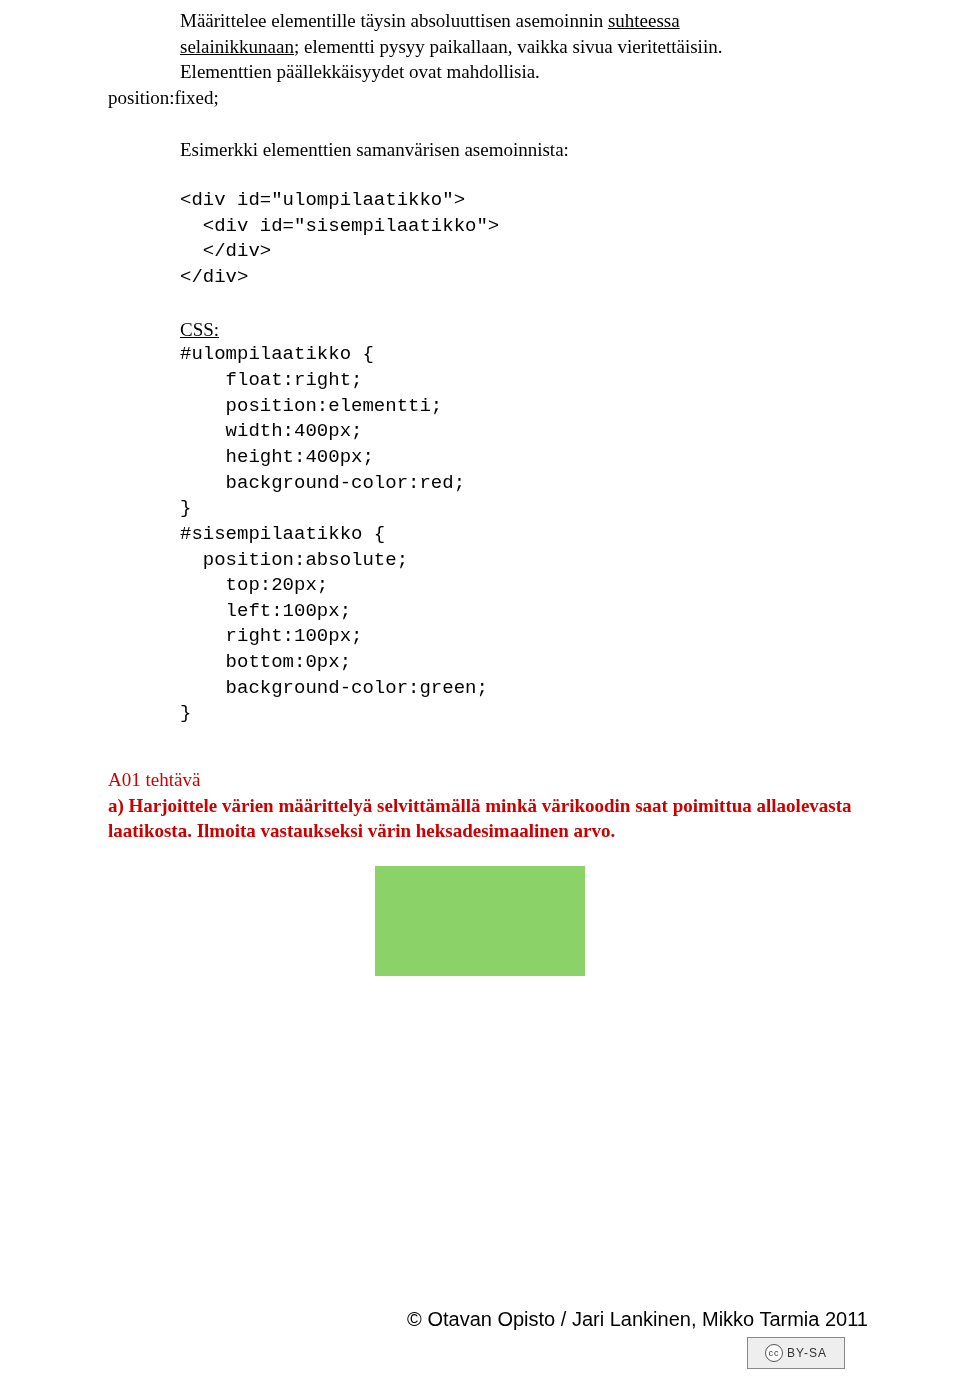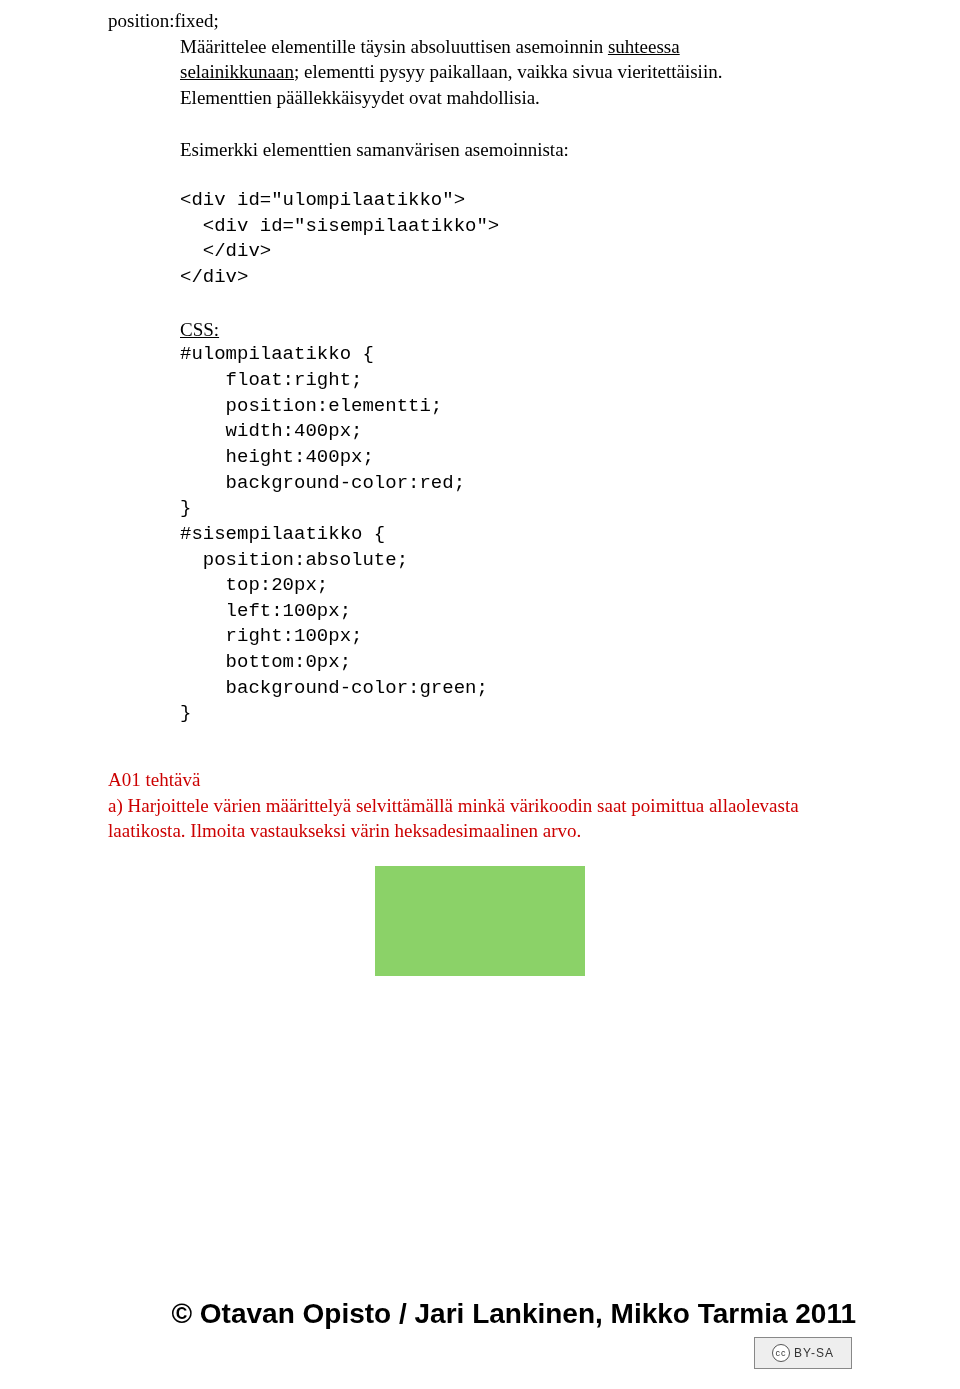--- a/index.html
+++ b/index.html
@@ -14,45 +14,44 @@
   .page {
     width: 960px;
     min-height: 1389px;
     box-sizing: border-box;
     padding: 8px 108px 0 108px;
     position: relative;
   }
   .serif { font-family: "Times New Roman", Times, serif; }
   .mono { font-family: "Courier New", Courier, monospace; font-size: 19px; }
   .under { text-decoration: underline; }
-  .red { color: #cc0000; }
+  .red { color: #cc0000; font-weight: bold; }
   .bold { font-weight: normal; }
   .indent1 { padding-left: 72px; }
   .pre { white-space: pre; }
   .block { margin: 0; }
   .spacer-sm { height: 10px; }
   .spacer-md { height: 26px; }
   .spacer-lg { height: 40px; }
   .color-sample {
     width: 210px;
     height: 110px;
     background: #8bd268;
     margin: 12px auto 0 auto;
   }
   .footer {
     position: absolute;
-    right: 104px;
+    right: 92px;
     bottom: 56px;
     font-family: Arial, Helvetica, sans-serif;
-    font-size: 28px;
-    font-weight: bold;
+    font-size: 20px;
   }
   .cc-badge {
     position: absolute;
-    right: 108px;
+    right: 115px;
     bottom: 20px;
     width: 96px;
     height: 30px;
     border: 1px solid #888;
     background: #eee;
     font-size: 12px;
     font-family: Arial, sans-serif;
     display: flex;
     align-items: center;
     justify-content: center;
@@ -63,27 +62,27 @@
     display:inline-block; width:16px; height:16px; border:1px solid #555;
     border-radius:50%; margin-right:4px; font-size:9px; line-height:16px;
     text-align:center; background:#fff;
   }
 </style>
 </head>
 <body>
 
 <div class="page">
 
-  <div class="serif">position:fixed;</div>
-
   <div class="serif indent1">
     <span>Määrittelee elementille täysin absoluuttisen asemoinnin </span><span class="under">suhteessa</span><br>
     <span class="under">selainikkunaan</span><span>; elementti pysyy paikallaan, vaikka sivua vieritettäisiin.</span><br>
     <span>Elementtien päällekkäisyydet ovat mahdollisia.</span>
   </div>
+
+  <div class="serif">position:fixed;</div>
 
   <div class="spacer-md"></div>
 
   <div class="serif indent1">Esimerkki elementtien samanvärisen asemoinnista:</div>
 
   <div class="spacer-md"></div>
 
   <pre class="mono pre block indent1">&lt;div id="ulompilaatikko"&gt;
   &lt;div id="sisempilaatikko"&gt;
   &lt;/div&gt;

